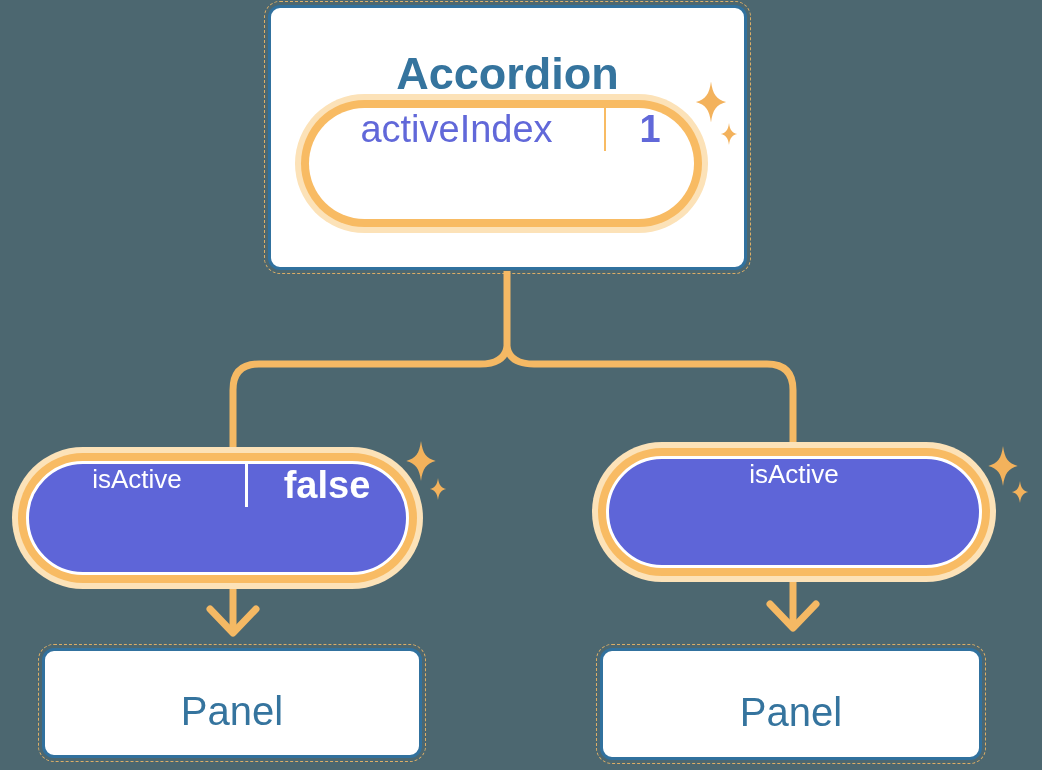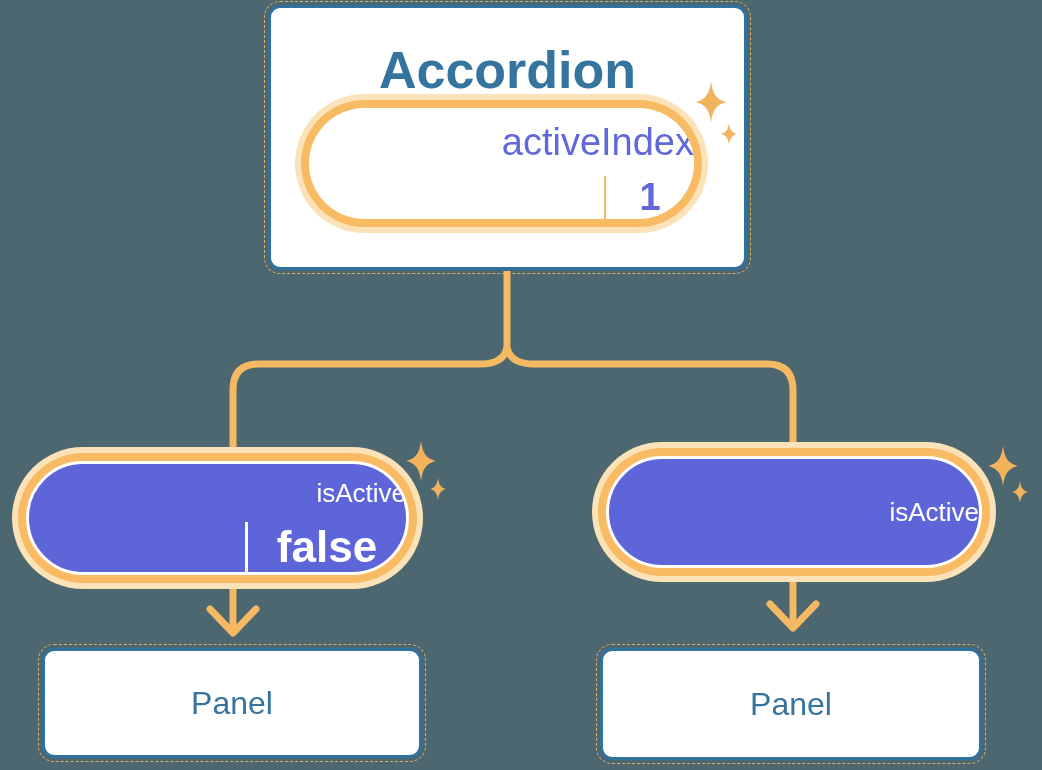--- a/index.html
+++ b/index.html
@@ -28,52 +28,52 @@
     outline: 1px dashed rgba(247,187,100,0.85);
     outline-offset: 3px;
     box-sizing: border-box;
     z-index: 1;
   }
   .box-accordion { left: 268px; top: 5px;  width: 479px; height: 265px; }
   .box-panel-left  { left: 42px;  top: 648px; width: 380px; height: 110px; }
   .box-panel-right { left: 600px; top: 648px; width: 382px; height: 112px; }
 
   .box-title {
-    margin-top: 32px;
+    margin-top: 40px;
     text-align: center;
-    font-size: 52px;
+    font-size: 45px;
     font-weight: 600;
     color: var(--title-blue, #35749E);
   }
   .panel-title {
     width: 100%; height: 100%;
     display: flex; align-items: center; justify-content: center;
-    font-size: 32px;
+    font-size: 40px;
     font-weight: 500;
     color: var(--title-blue, #35749E);
+    margin-top: 8px;
   }
 
   
   .gold-pill {
     position: absolute;
     border-radius: 999px;
     background: var(--gold, #F8BB63);
     box-shadow: 0 0 0 6px var(--gold-light, #FCE2B8);
     padding: 8px;
     box-sizing: border-box;
     z-index: 2;
   }
   .pill-inner {
     width: 100%; height: 100%;
     border-radius: 999px;
     display: flex;
-    align-items: flex-end;
+    align-items: flex-start;
     box-sizing: border-box;
     overflow: hidden;
-    flex-direction: column;
   }
   
   .acc-pill { left: 33px; top: 95px; width: 401px; height: 127px; }
   .acc-pill .pill-inner { background: #FFFFFF; }
   .acc-pill .cell-label {
     flex: 1;
     display: flex; align-items: center; justify-content: center;
     font-size: 38px;
     color: var(--purple-text, #6168D9);
   }
@@ -94,21 +94,21 @@
   .prop-pill .cell-label {
     flex: 1;
     display: flex; align-items: center; justify-content: center;
     font-size: 26px;
     color: #FFFFFF;
   }
   .prop-pill .cell-value {
     width: 158px;
     border-left: 3px solid #FFFFFF;
     display: flex; align-items: center; justify-content: center;
-    font-size: 44px; font-weight: 700;
+    font-size: 38px; font-weight: 700;
     color: #FFFFFF;
   }
 
   .wire {
     stroke: var(--wire, #F5B964);
     stroke-width: 7;
     fill: none;
   }
   .arrow-head {
     stroke: var(--wire, #F5B964);

